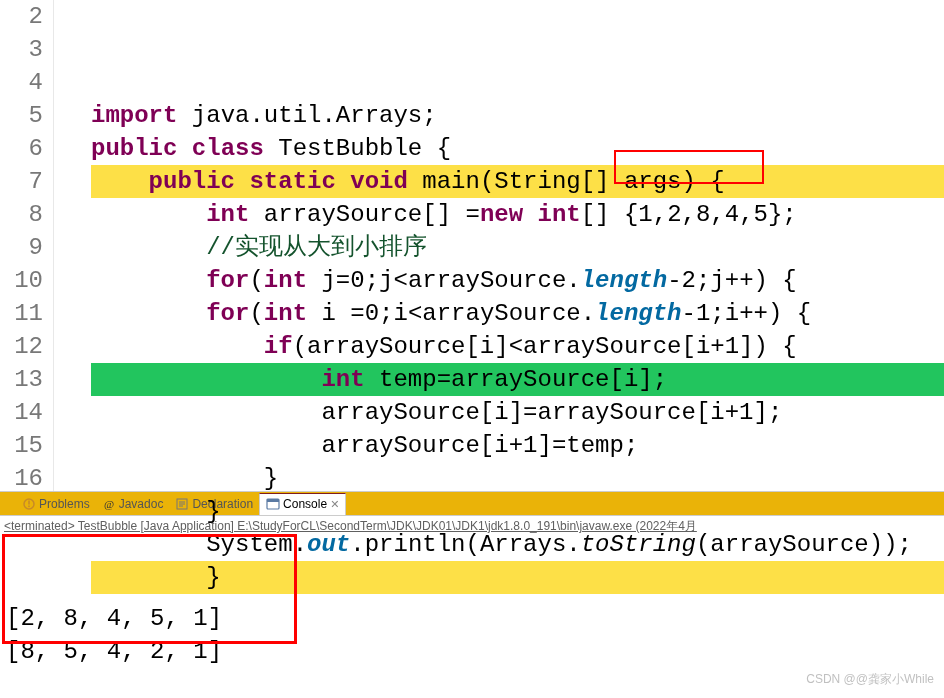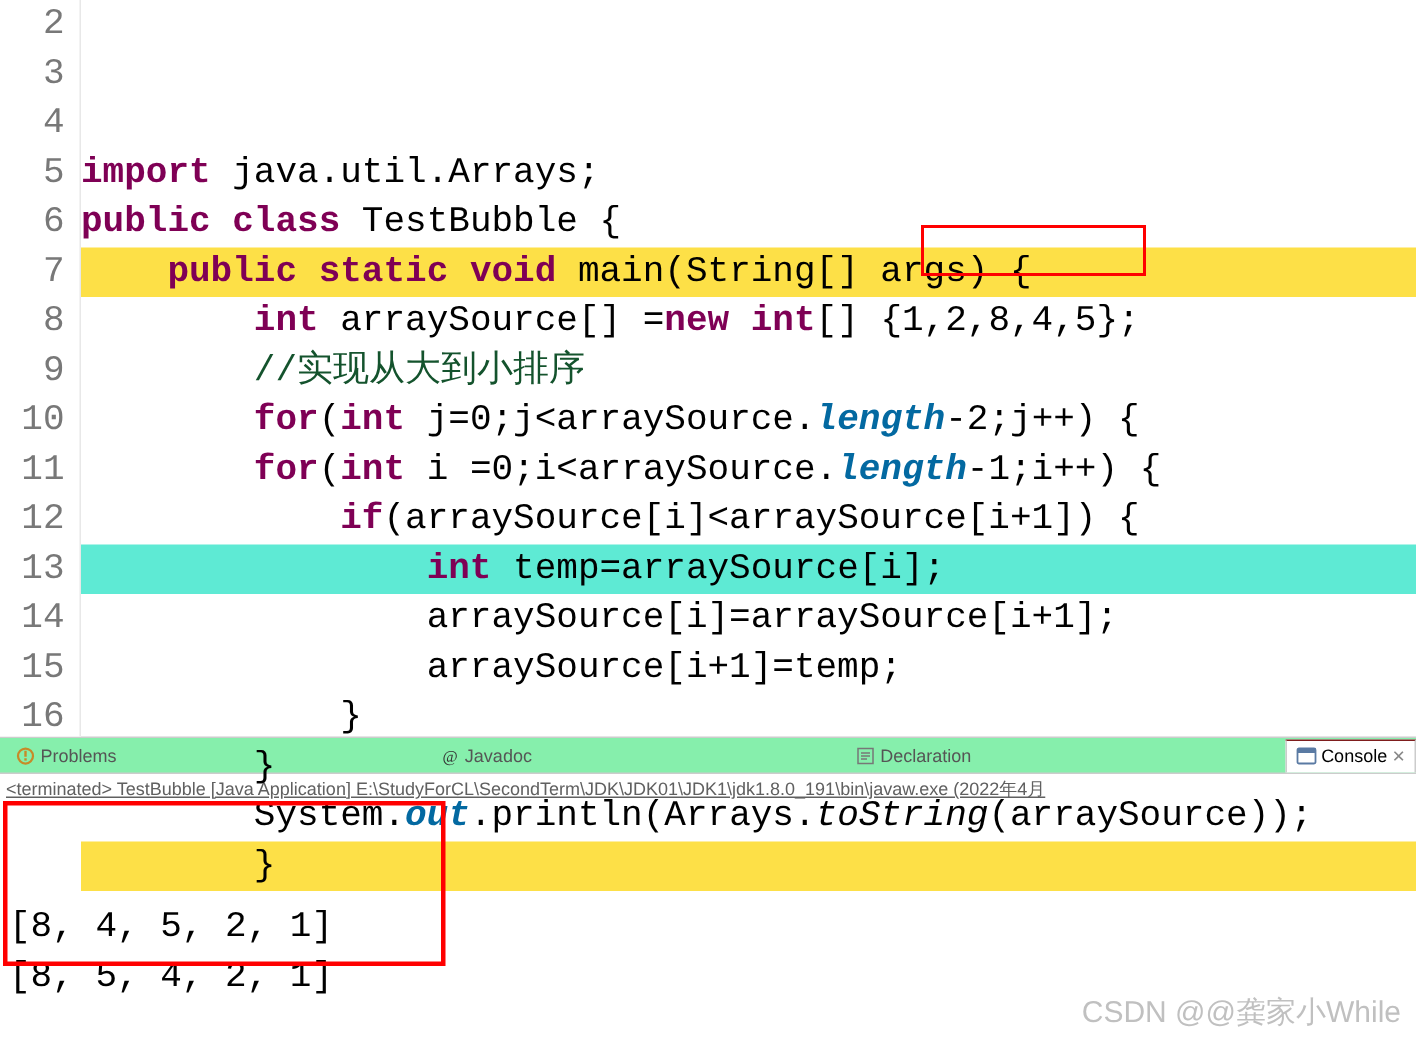--- a/index.html
+++ b/index.html
@@ -33,50 +33,50 @@
       font-size: 24px;
       line-height: 33px;
       white-space: pre;
       color: #000;
       position: relative;
     }
     .code-line {
       height: 33px;
       padding-left: 0px;
       white-space: pre;
+      margin-left: 37px;
     }
     .code-line.highlighted {
-      background: #5eead4;
+      background: #22c55e;
     }
     .code-line.faded {
       background: #fde047;
     }
     .kw { color: #7f0055; font-weight: bold; }
     .comment { color: #14532d; }
     .field { color: #0369a1; font-style: italic; font-weight: bold; }
     .method-static { color: #000; font-style: italic; }
     .red-box-1 {
       position: absolute;
       border: 2px solid #ff0000;
       top: 150px;
       left: 560px;
       width: 150px;
       height: 34px;
       pointer-events: none;
     }
     .tabs-section {
-      background: #86efac;
+      background: #eab308;
       height: 24px;
       display: flex;
       align-items: center;
-      padding-left: 4px;
+      padding-left: 16px;
       border-bottom: 1px solid #ccc;
       font-family: "Segoe UI", Tahoma, sans-serif;
       font-size: 12px;
-      justify-content: space-between;
     }
     .tab {
       display: flex;
       align-items: center;
       padding: 0 6px;
       height: 22px;
       color: #555;
       cursor: pointer;
     }
     .tab.active {
@@ -125,21 +125,21 @@
       left: 2px;
       width: 295px;
       height: 110px;
       pointer-events: none;
     }
     .watermark {
       position: absolute;
       right: 10px;
       bottom: 10px;
       font-family: sans-serif;
-      font-size: 20px;
+      font-size: 12px;
       color: rgba(150,150,150,0.6);
     }
   </style>
 </head>
 <body>
 
 <div class="editor-container">
   <div class="gutter" id="gutter">
       <div class="gutter-line">2</div>
       <div class="gutter-line">3</div>
@@ -201,15 +201,15 @@
     </span>
     <span>Console</span>
     <span class="tab-close">✕</span>
   </div>
 </div>
 
 <div class="console-status">&lt;terminated&gt; TestBubble [Java Application] E:\StudyForCL\SecondTerm\JDK\JDK01\JDK1\jdk1.8.0_191\bin\javaw.exe (2022年4月</div>
 
 <div class="console-output" id="console-out">
   <div class="red-box-output"></div>
-<div>[8, 4, 5, 2, 1]</div><div>[8, 5, 4, 2, 1]</div></div>
+<div>[2, 8, 4, 5, 1]</div><div>[8, 5, 4, 2, 1]</div></div>
 
 <div class="watermark">CSDN @@龚家小While</div>
 
 </body></html>

